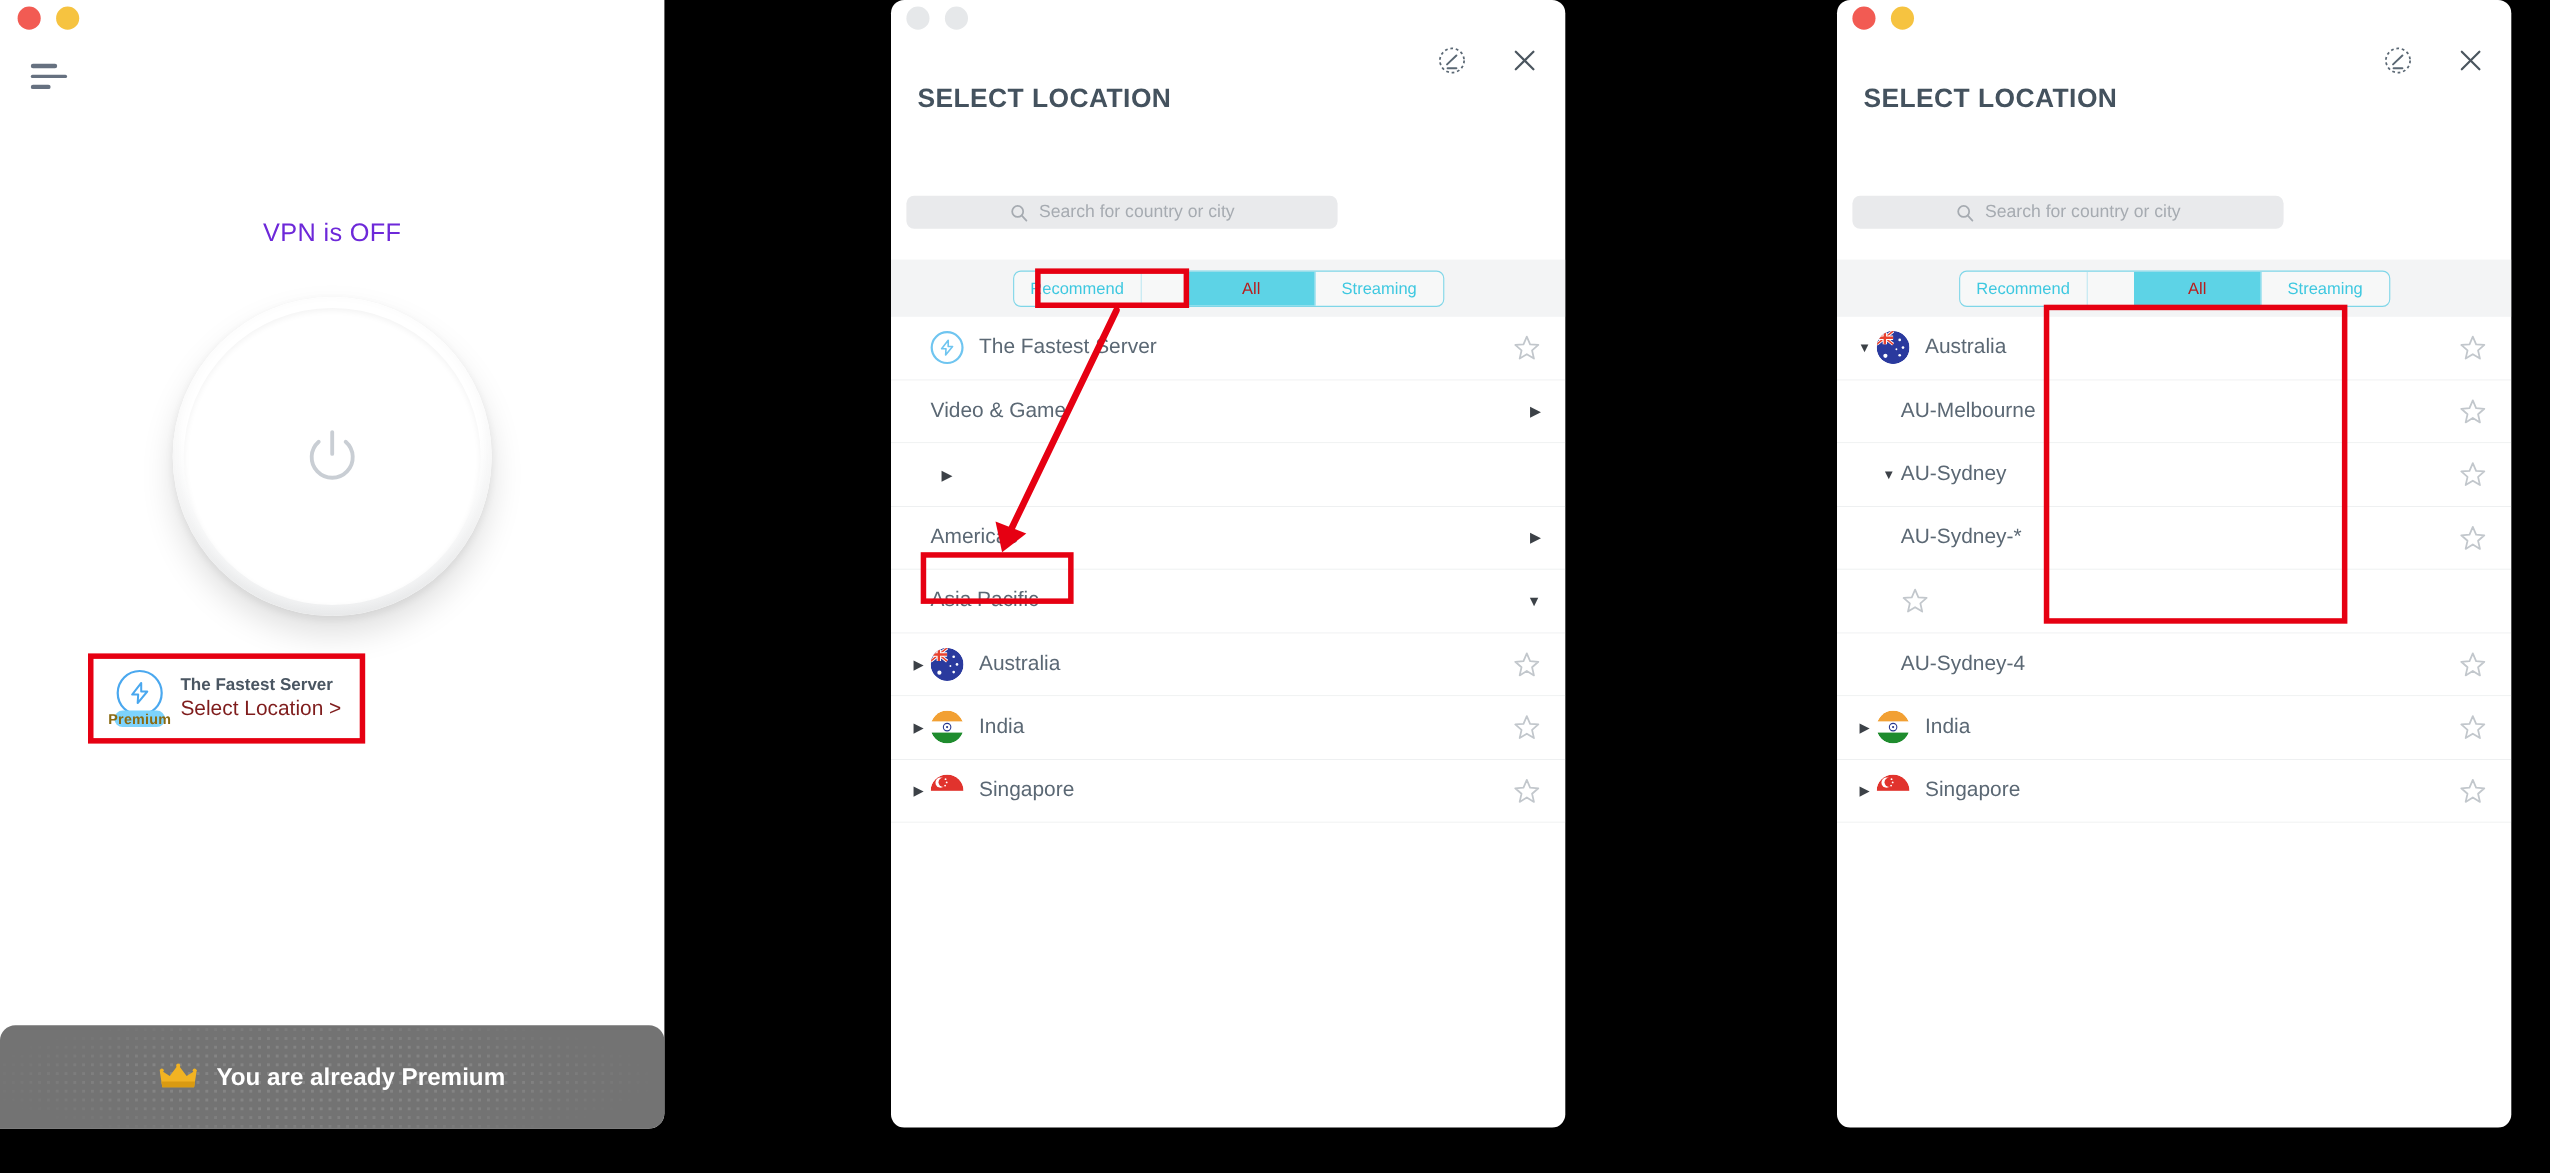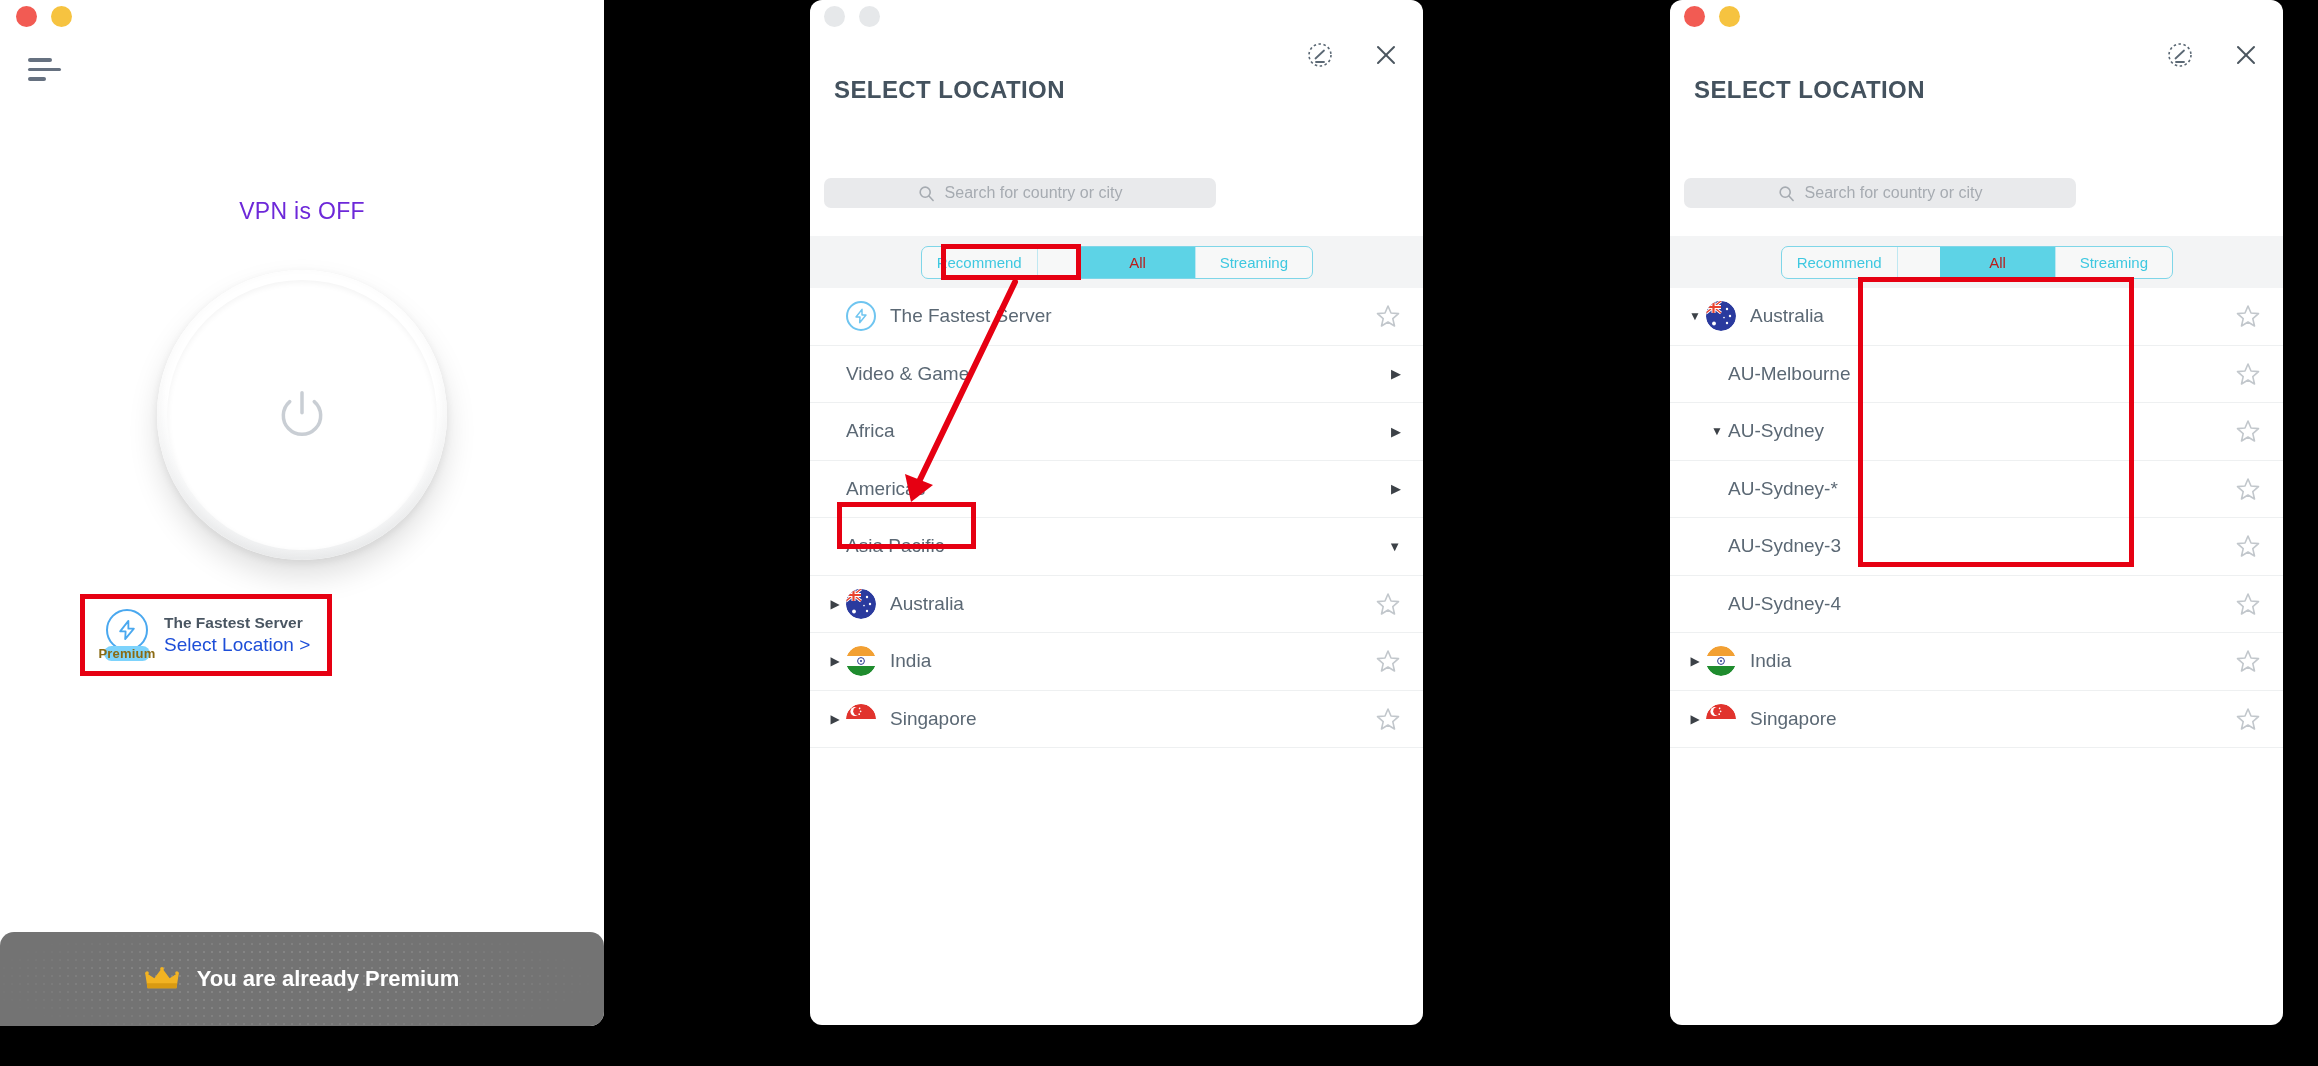--- a/index.html
+++ b/index.html
@@ -77,21 +77,21 @@
     border:2.4px solid #4aa8ef; display:flex; align-items:center; justify-content:center;
   }
   .bolt-circle svg{ width:22px; height:22px; display:block; }
   .premium-pill{
     position:absolute; left:0; bottom:0; width:46px; height:15px; border-radius:8px;
     background:#7dd3fc; color:#8a6a12; font-size:13px; font-weight:700;
     display:flex; align-items:center; justify-content:center; letter-spacing:.2px;margin-top:16px;
   }
   .fastest-texts{ display:flex; flex-direction:column; gap:2px; }
   .fastest-title{ font-size:15.5px; font-weight:700; color:#4a5662; }
-  .fastest-sub{ font-size:19px; color:#1d4ed8; }
+  .fastest-sub{ font-size:19px; color:#7f1d1d; }
 
   .premium-banner{
     position:absolute; left:0; bottom:0; width:604px; height:94px;
     background:#737373; border-radius:14px 14px 0 0;
     display:flex; align-items:center; justify-content:center; gap:18px;
     overflow:hidden;
   }
   .premium-banner::before{
     content:""; position:absolute; inset:0;
     background-image:radial-gradient(rgba(255,255,255,.15) 1.3px, transparent 1.4px);
@@ -309,21 +309,20 @@
       </div>
 
       <div class="row group">
         <span class="caret empty">▶</span>
         <span class="rname">Video &amp; Game</span>
         <span class="rcaret">▶</span>
       </div>
 
       <div class="row group">
         <span class="caret empty">▶</span>
-        <span class="rname">Africa</span>
         <span class="rcaret">▶</span>
       </div>
 
       <div class="row group">
         <span class="caret empty">▶</span>
         <span class="rname">Americas</span>
         <span class="rcaret">▶</span>
       </div>
 
       <div class="row group">
@@ -516,21 +515,20 @@
         <span class="rname">AU-Sydney-*</span>
         <span class="star">
           <svg viewBox="0 0 26 26" fill="none" stroke="#c2c7cc" stroke-width="1.6" stroke-linejoin="round">
             <path d="M13 3 16 10l7.5.6-5.7 5 1.7 7.4L13 19l-6.5 4 1.7-7.4-5.7-5L10 10z"></path>
           </svg>
         </span>
       </div>
 
       <div class="row">
         <span class="indent"></span>
-        <span class="rname">AU-Sydney-3</span>
         <span class="star">
           <svg viewBox="0 0 26 26" fill="none" stroke="#c2c7cc" stroke-width="1.6" stroke-linejoin="round">
             <path d="M13 3 16 10l7.5.6-5.7 5 1.7 7.4L13 19l-6.5 4 1.7-7.4-5.7-5L10 10z"></path>
           </svg>
         </span>
       </div>
 
       <div class="row">
         <span class="indent"></span>
         <span class="rname">AU-Sydney-4</span>

